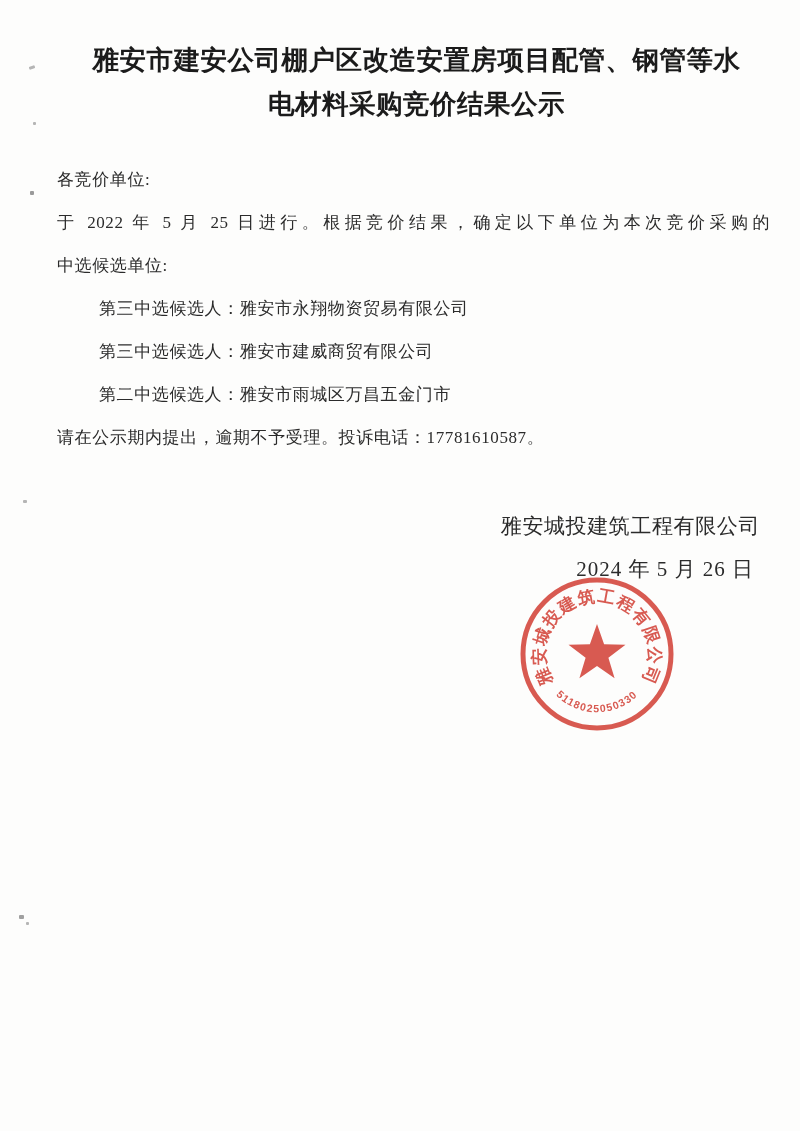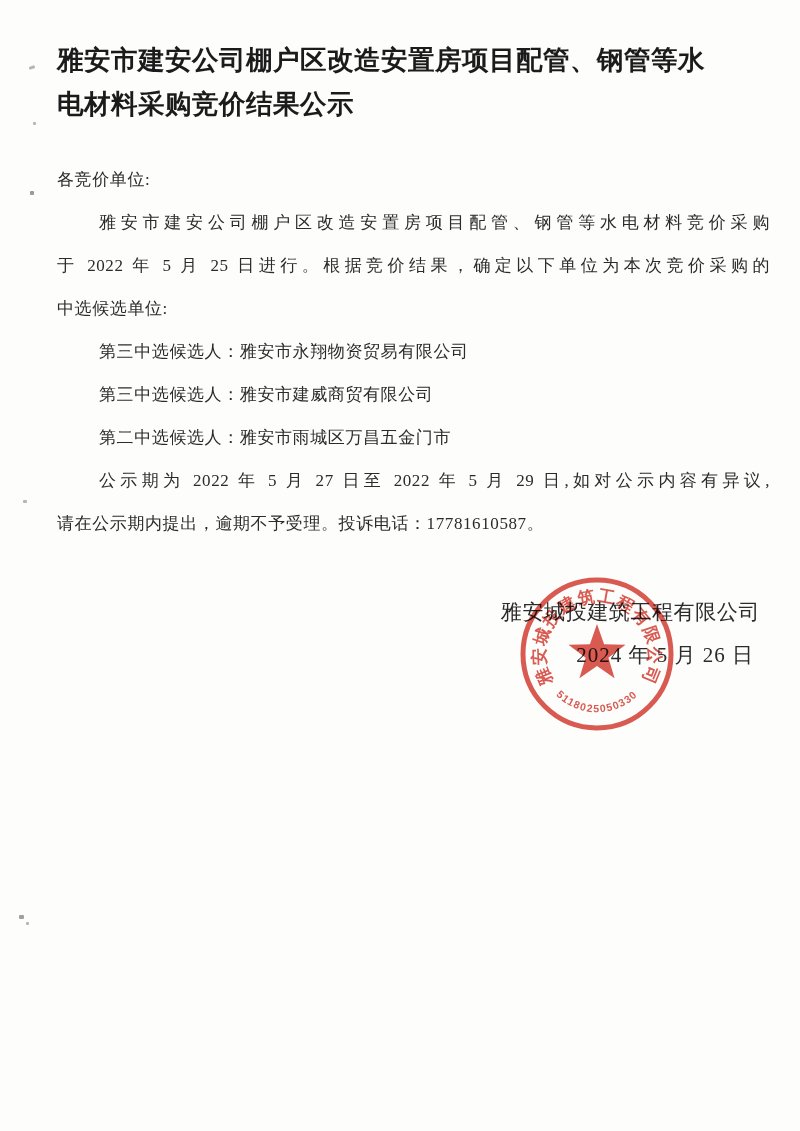--- a/index.html
+++ b/index.html
@@ -8,21 +8,21 @@
     background: #fdfdfc;
     font-family: "Liberation Serif", "DejaVu Serif", serif;
     color: #2b2b2b;
     overflow: hidden;
   }
   .page { position: relative; width: 800px; height: 1131px; }
 
   .title-block {
     margin-top: 38px;
     padding-left: 57px; padding-right: 24px;
-    text-align: left;
+    text-align: center;
     font-family: "Liberation Sans", "DejaVu Sans", sans-serif;
     font-weight: 700;
     font-size: 26.5px;
     line-height: 44px;
     color: #1b1b1b;
     letter-spacing: 0.5px;
   }
 
   .body-block {
     margin-top: 32px;
@@ -72,27 +72,25 @@
 
 <div class="page">
 
   <div class="title-block">
     <div>雅安市建安公司棚户区改造安置房项目配管、钢管等水</div>
     <div>电材料采购竞价结果公示</div>
   </div>
 
   <div class="body-block">
     <div class="line">各竞价单位:</div>
-    <div class="line ind2 jst">雅安市建安公司棚户区改造安置房项目配管、钢管等水电材料竞价采购</div>
     <div class="line jst">于 2022 年 5 月 25 日进行。根据竞价结果，确定以下单位为本次竞价采购的</div>
     <div class="line">中选候选单位:</div>
     <div class="line ind2">第三中选候选人：雅安市永翔物资贸易有限公司</div>
     <div class="line ind2">第三中选候选人：雅安市建威商贸有限公司</div>
     <div class="line ind2">第二中选候选人：雅安市雨城区万昌五金门市</div>
-    <div class="line ind2 jst">公示期为 2022 年 5 月 27 日至 2022 年 5 月 29 日,如对公示内容有异议,</div>
     <div class="line">请在公示期内提出，逾期不予受理。投诉电话：17781610587。</div>
   </div>
 
   <div class="signature-block">
     <div class="signature-company">雅安城投建筑工程有限公司</div>
     <div class="signature-date">2024 年 5 月 26 日</div>
   </div>
 
   <svg class="seal" viewBox="0 0 160 160" aria-hidden="true">
     <circle cx="80" cy="80" r="74" fill="none" stroke="#d6493f" stroke-width="5"></circle>

